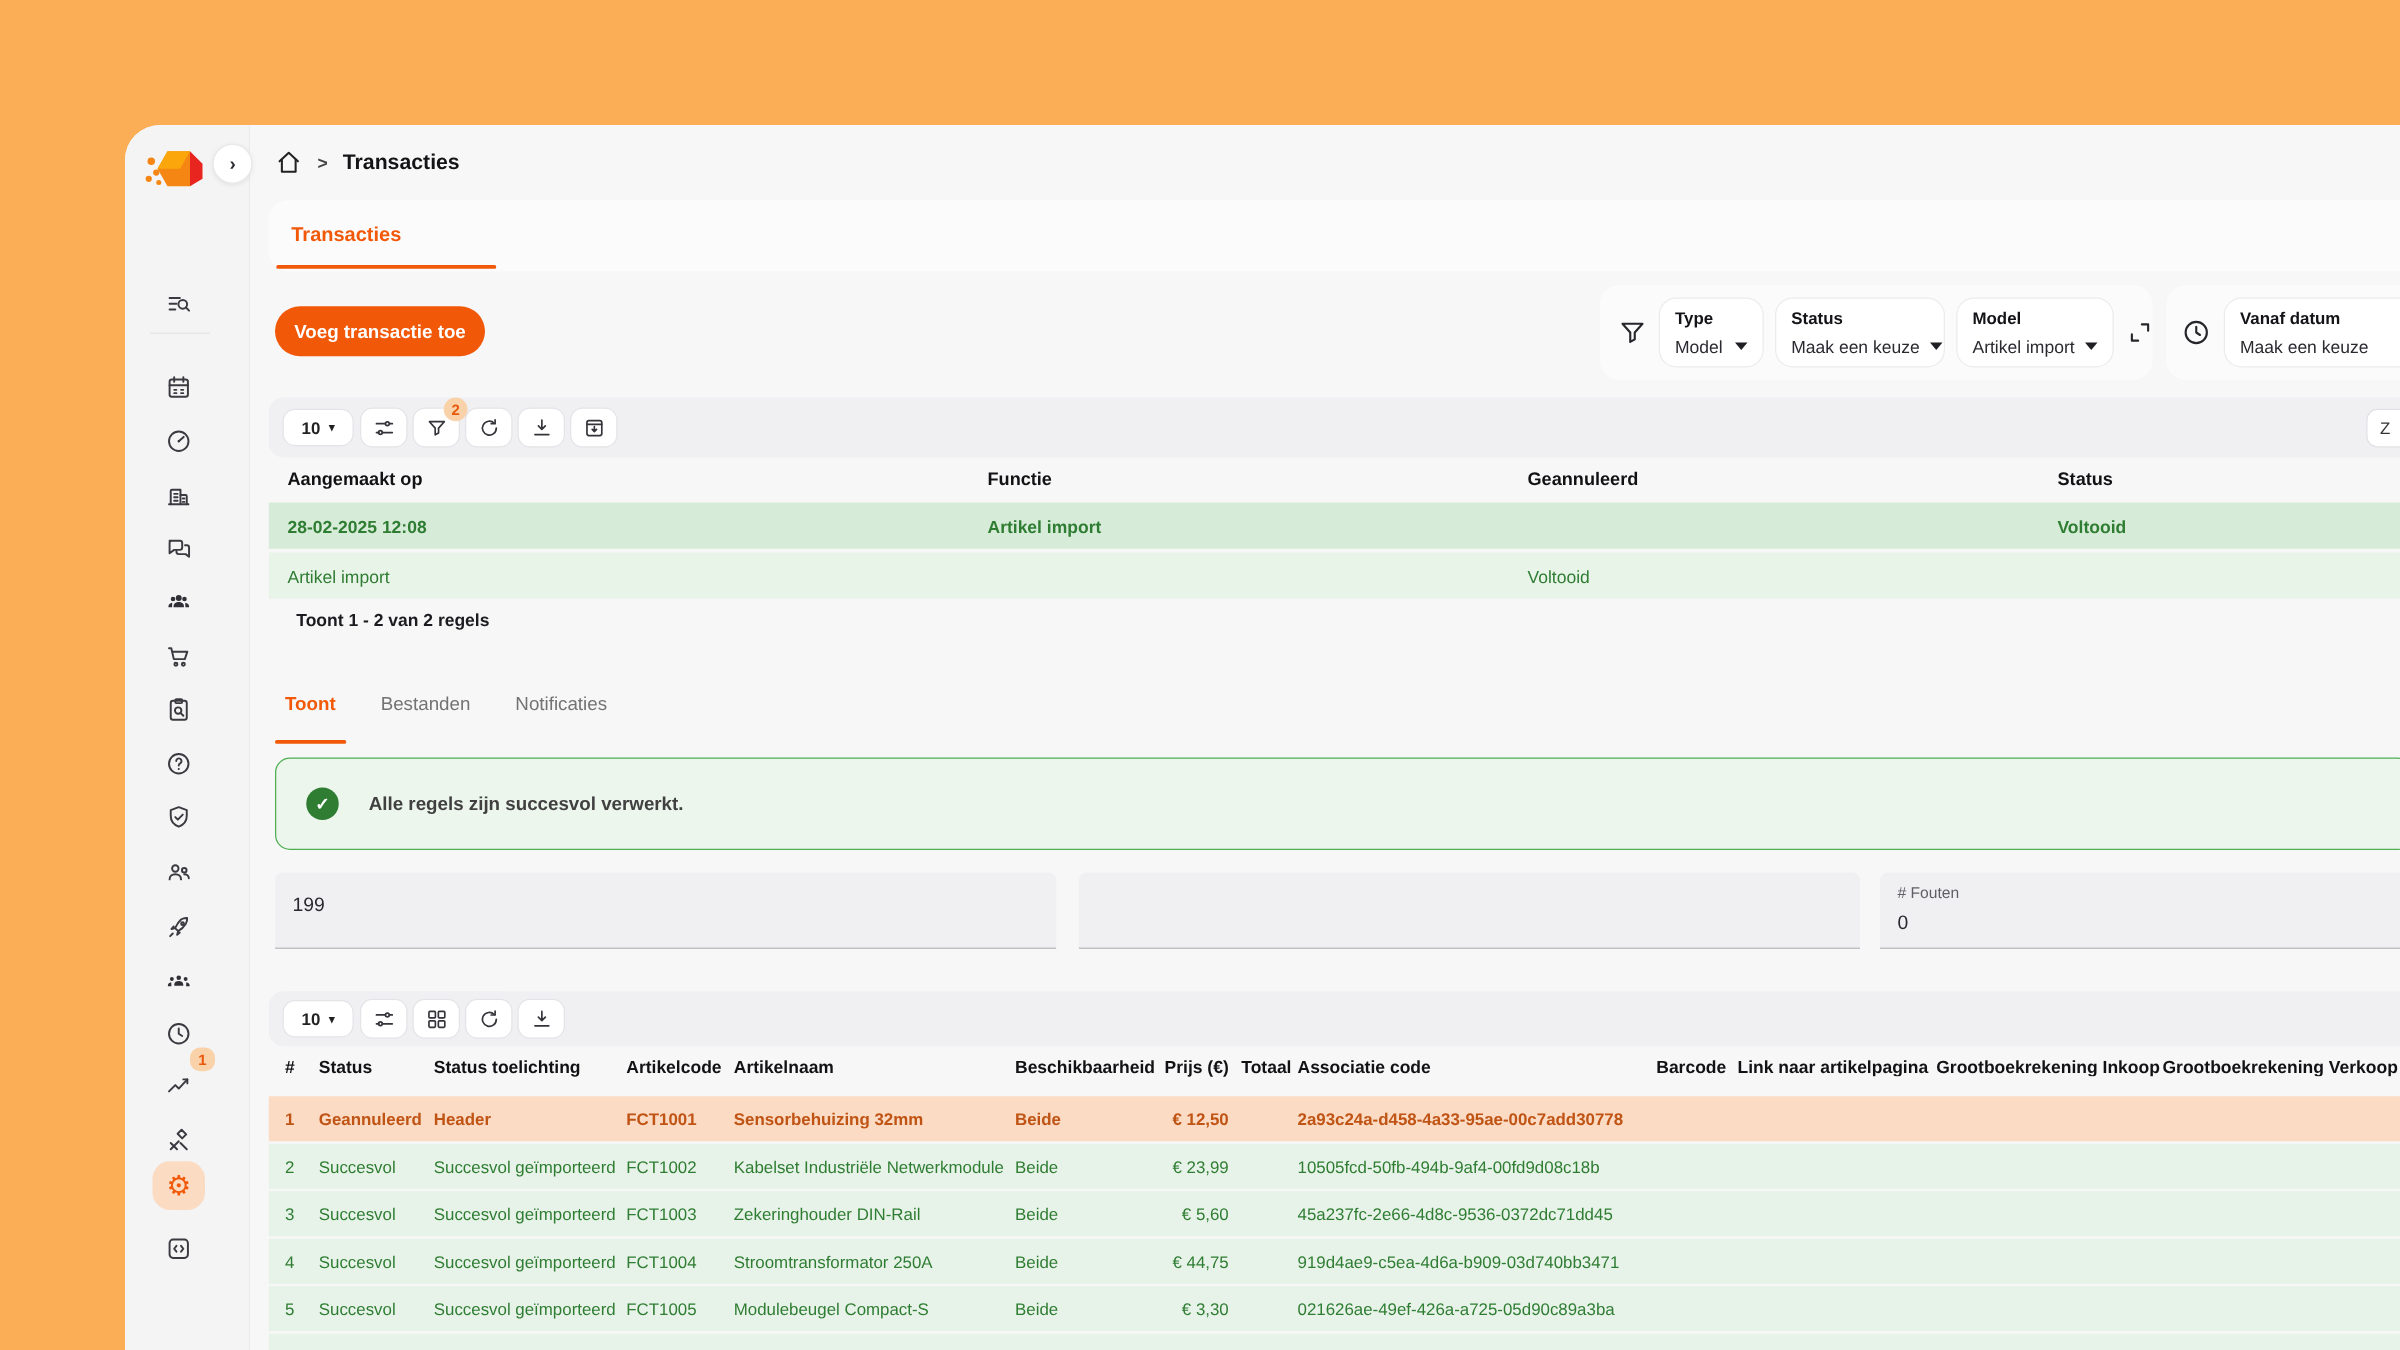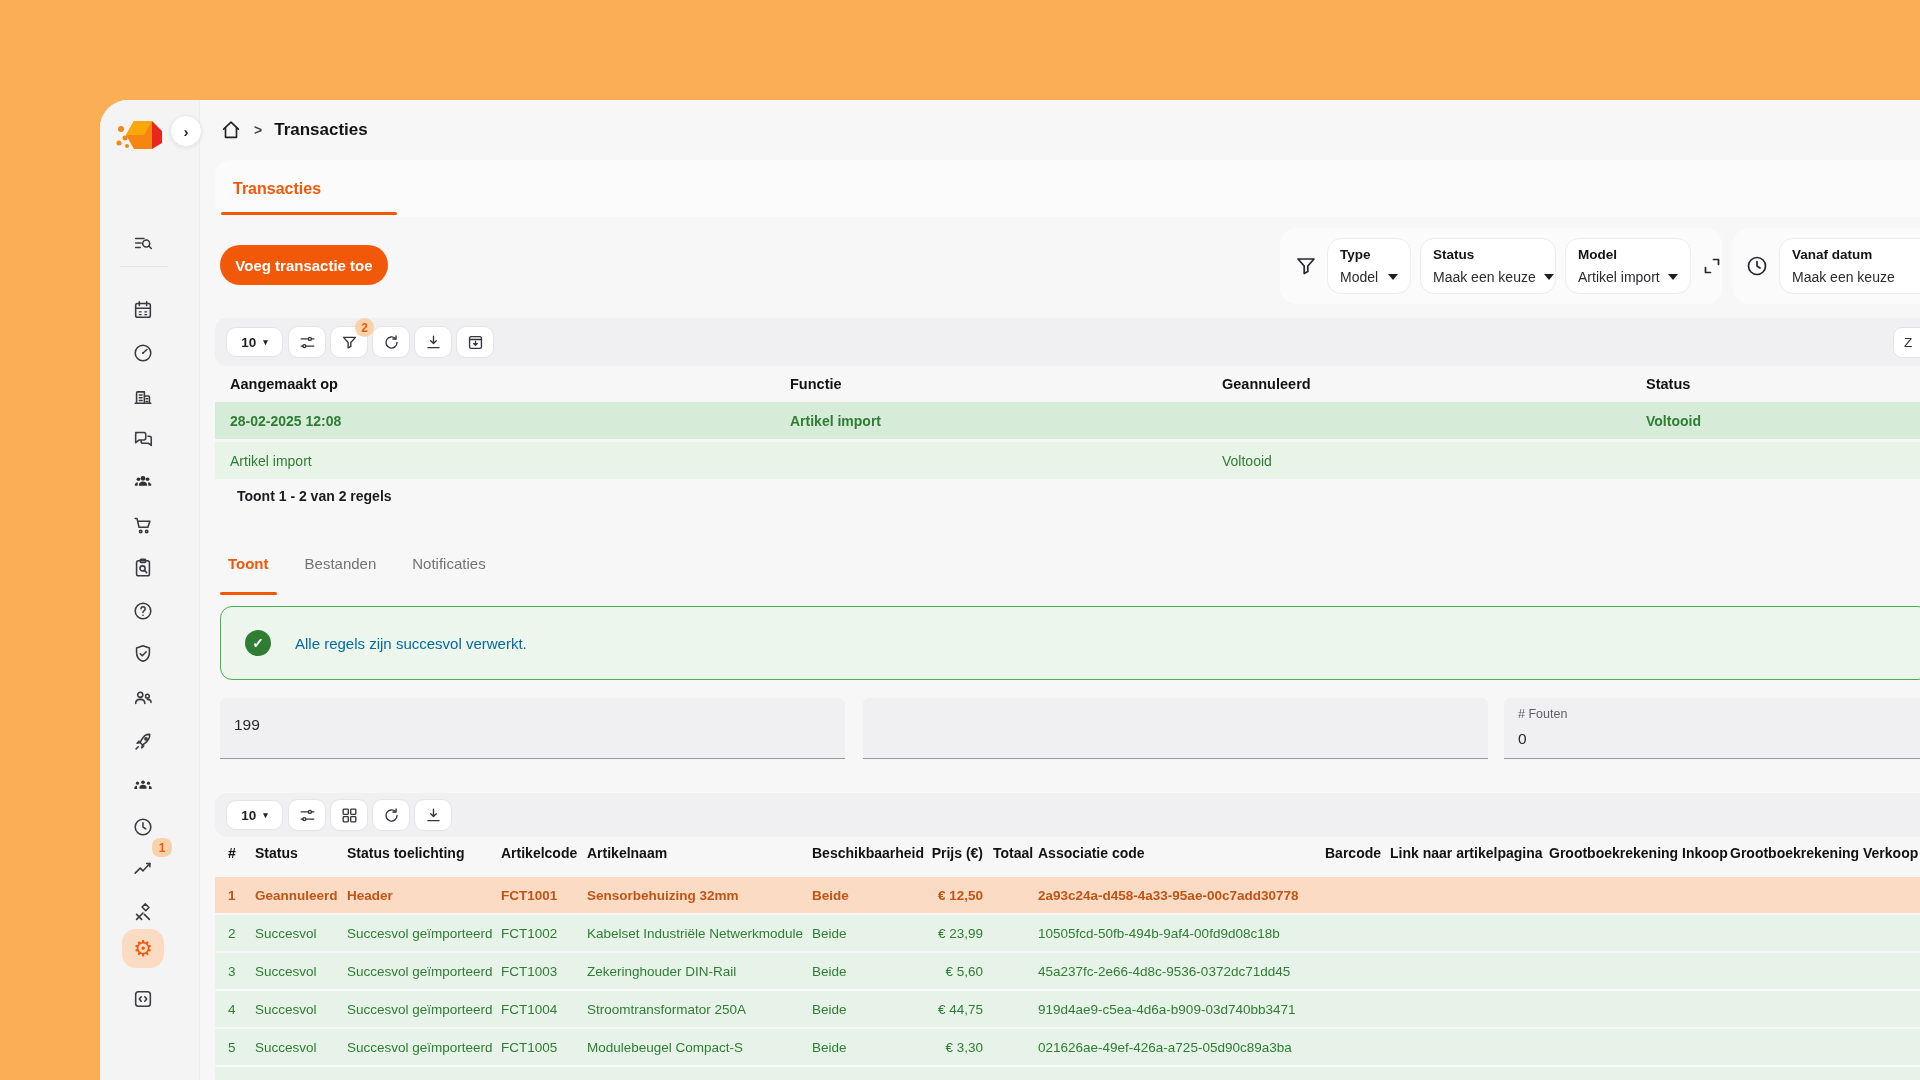--- a/index.html
+++ b/index.html
@@ -104,21 +104,21 @@
   .dtab.active { color: #F15808; font-weight: bold; }
   .dtab.active::after { content:""; position:absolute; left:-8px; right:-8px; bottom:-4px; height:3px; background:#F15808; border-radius:2px; }
 
   
   .alert {
     position: absolute; left: 120px; right: -10px; top: 506px; height: 74px;
     background: #EDF6ED; border: 1.5px solid #4CAF50; border-radius: 12px;
     display: flex; align-items: center; padding-left: 24px; gap: 24px;
   }
   .alert-check { width: 26px; height: 26px; border-radius: 50%; background: #2E7D32; color: #fff; font-size: 14px; font-weight: bold; display: flex; align-items: center; justify-content: center; }
-  .alert-text { color: #0369a1; font-size: 15px; font-weight: 400; }
+  .alert-text { color: #404040; font-size: 15px; font-weight: 700; }
 
   
   .stat {
     position: absolute; top: 598px; width: 625px; height: 61px; background: #F0F0F2;
     border-bottom: 1px solid #98989E; border-radius: 6px 6px 0 0; padding: 9px 14px;
   }
   .stat .lbl { font-size: 12.5px; color: #5F5F66; }
   .stat .val { font-size: 15.5px; color: #28282d; margin-top: 9px; }
   .s0 { left: 120px; } .s1 { left: 763px; } .s2 { left: 1404px; }
 

